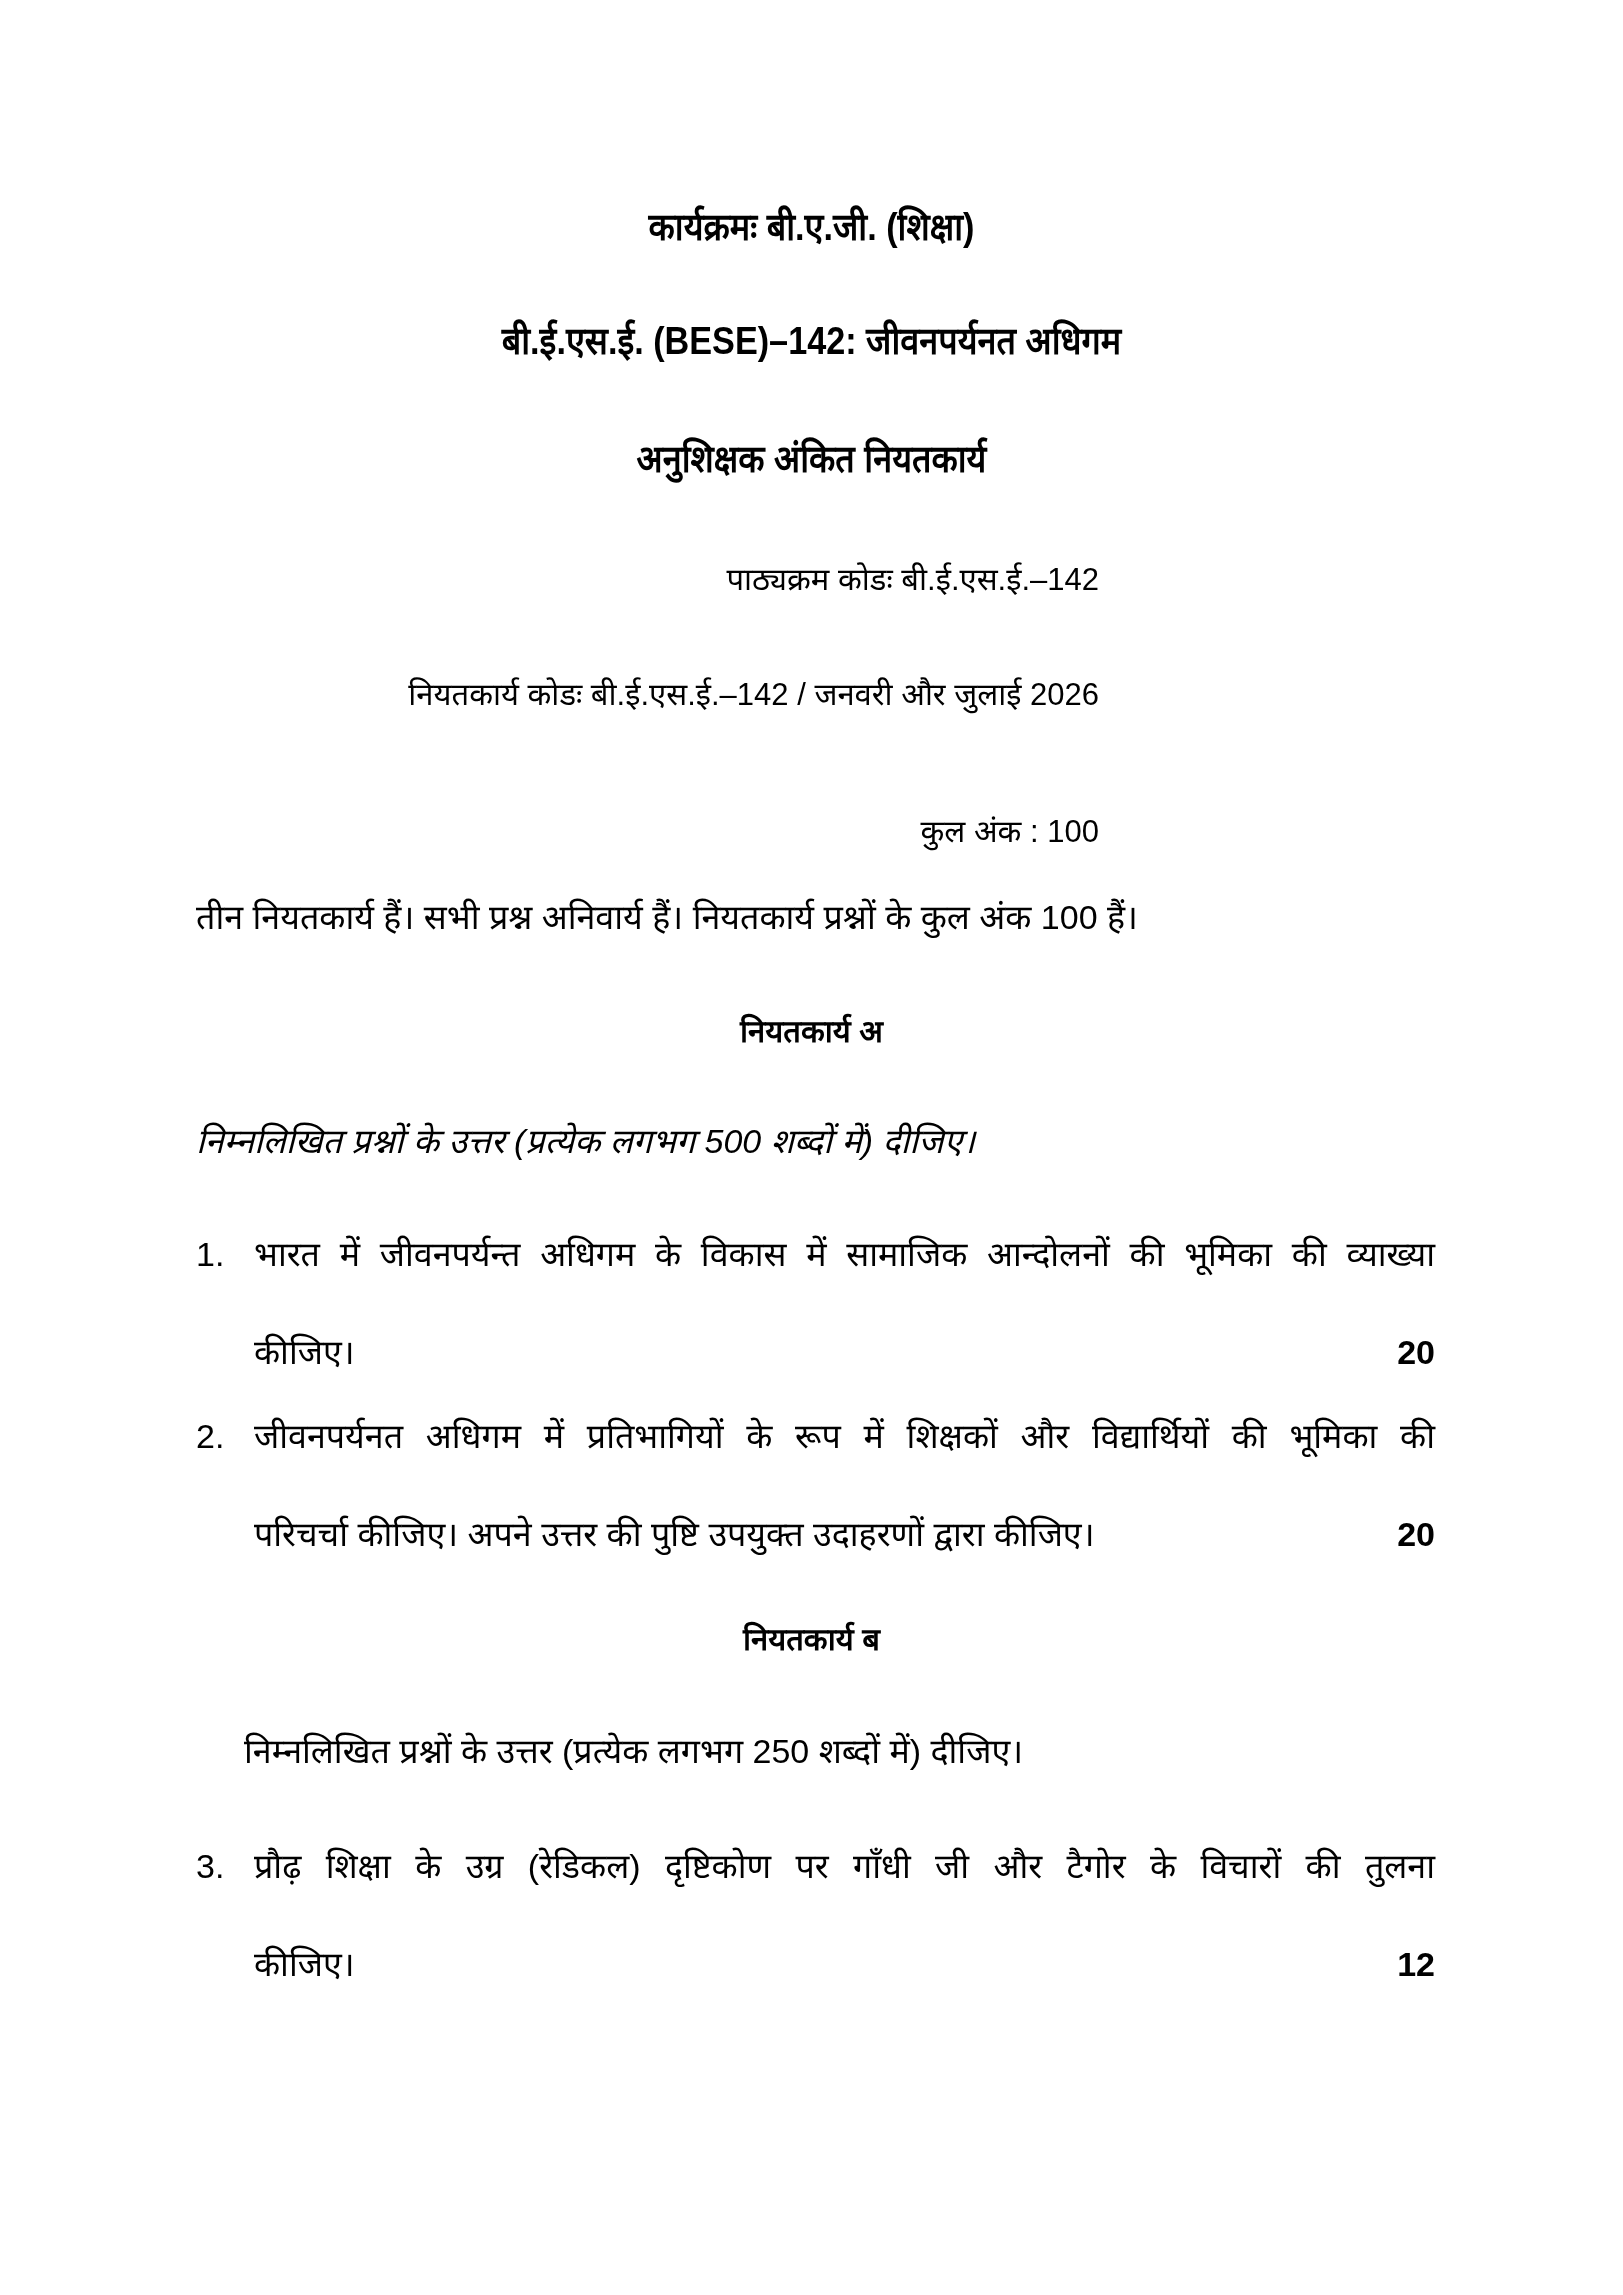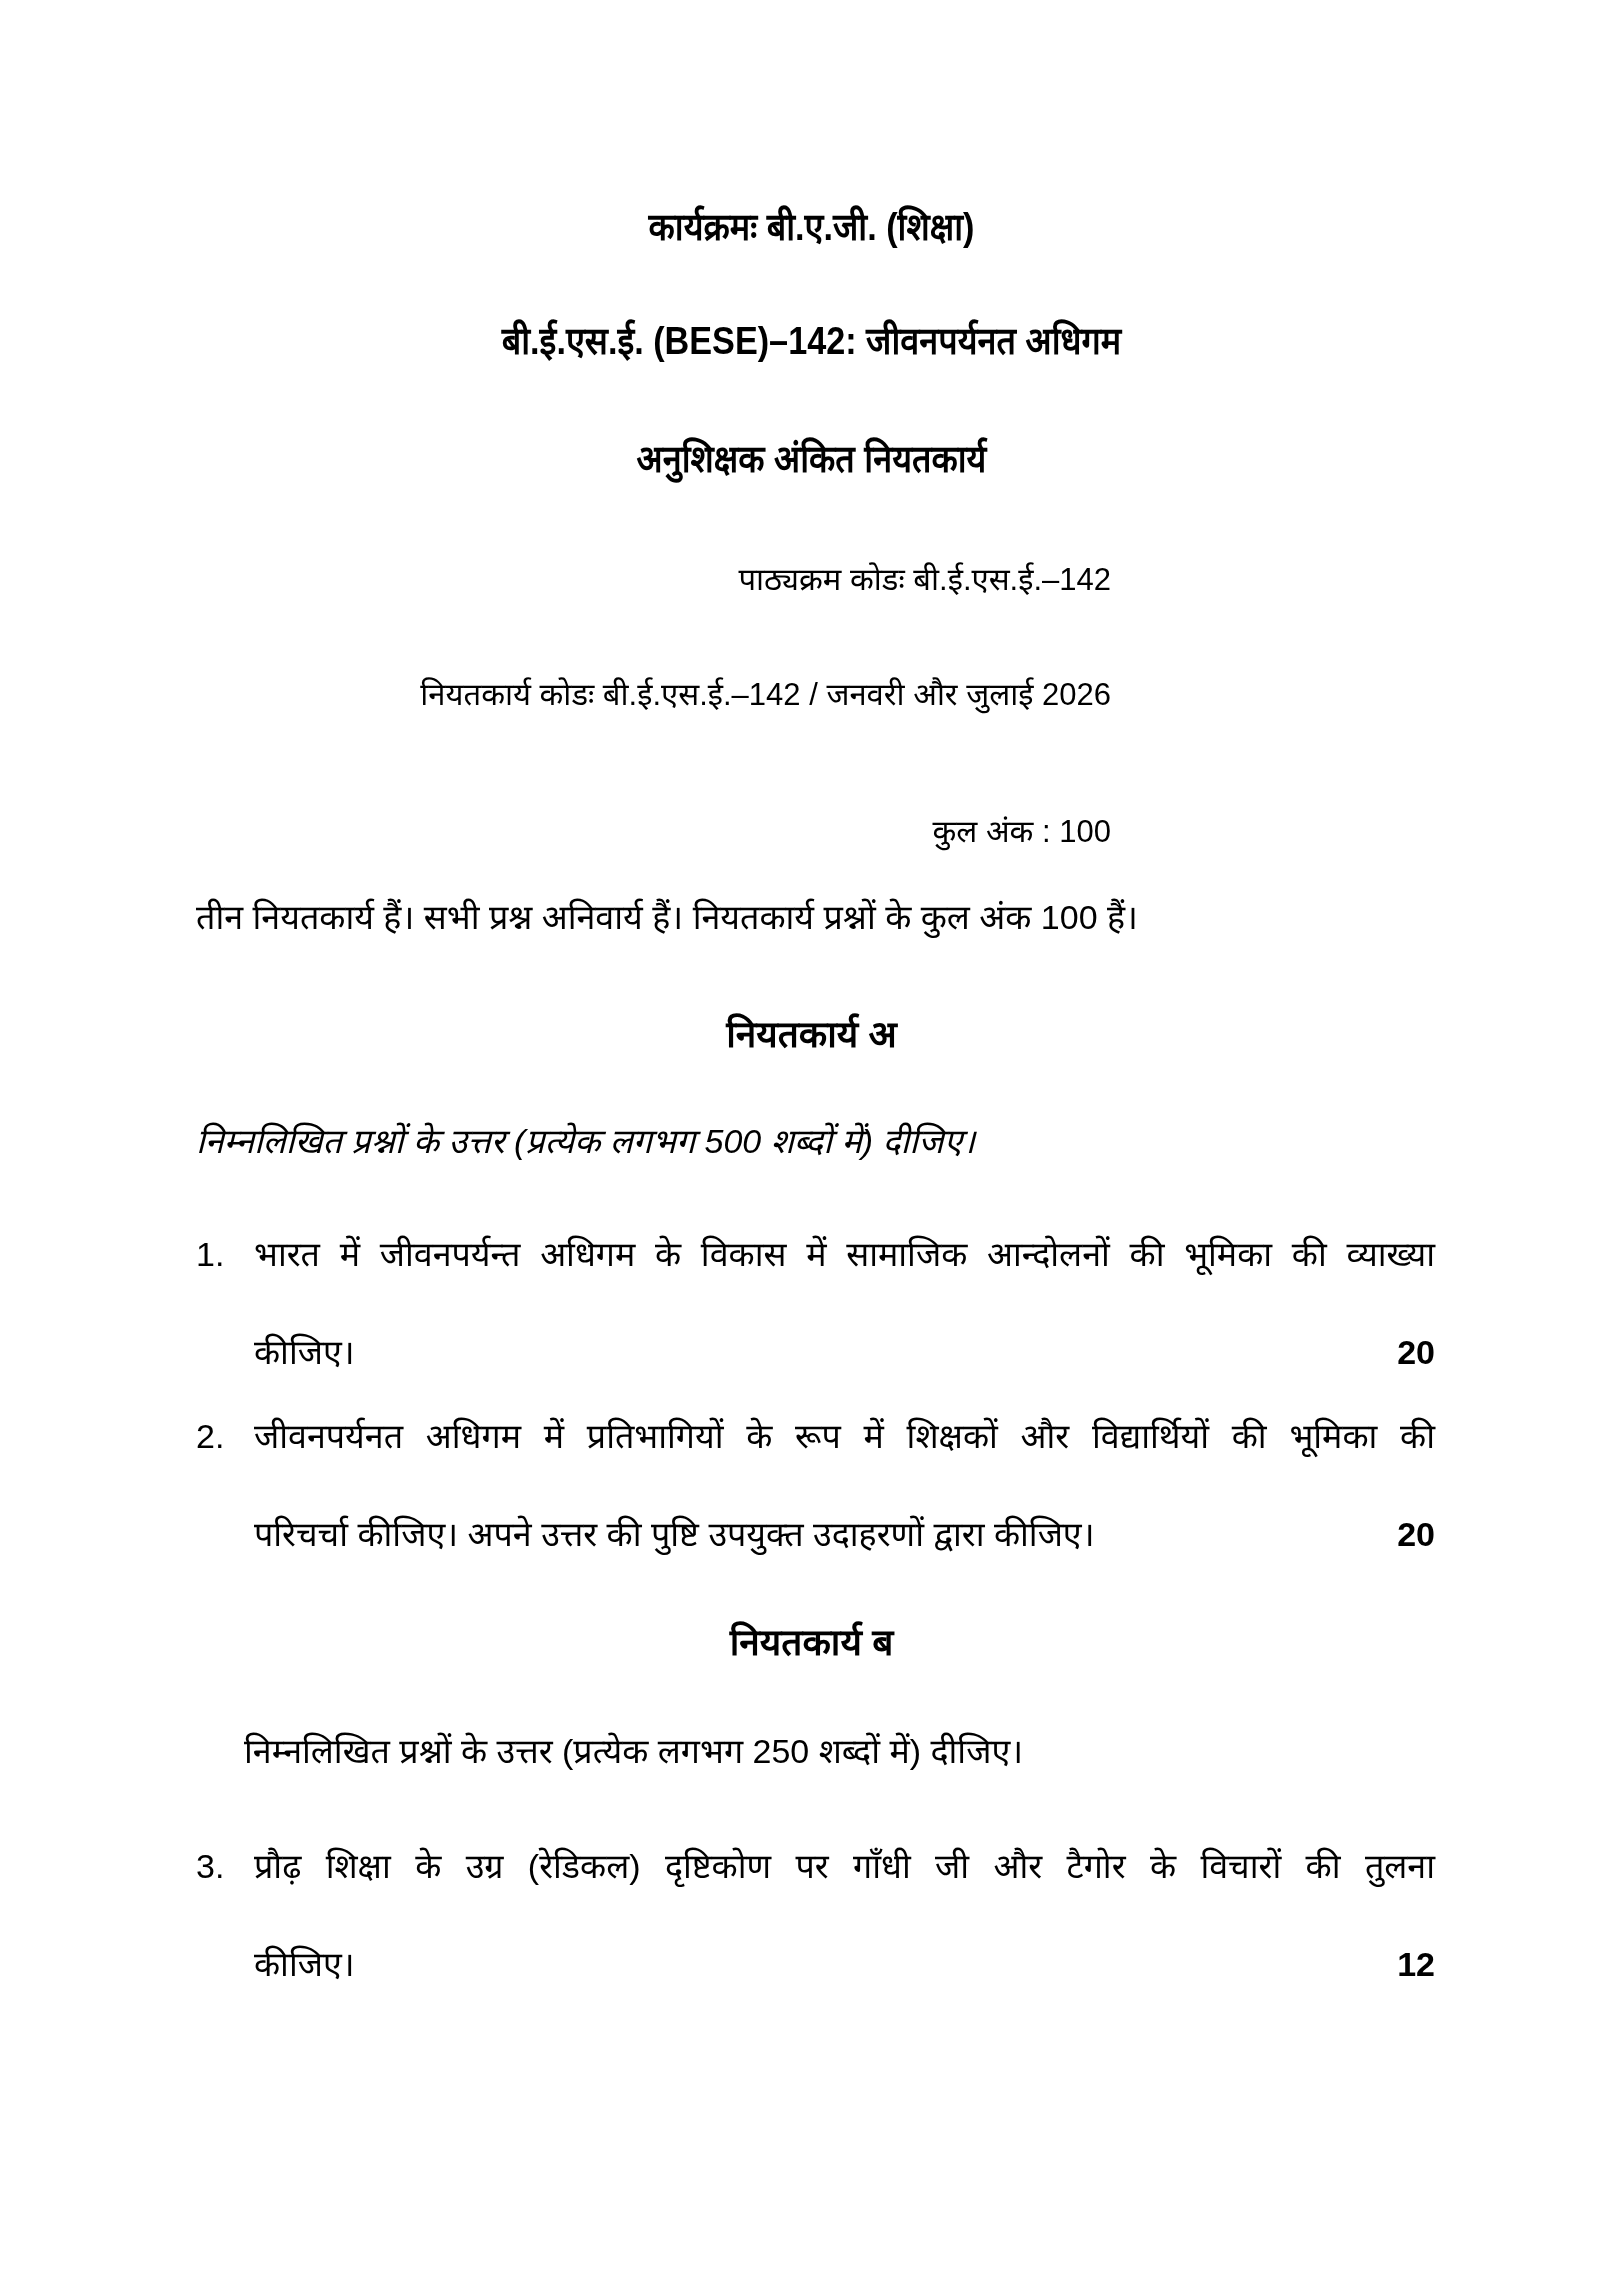--- a/index.html
+++ b/index.html
@@ -13,21 +13,20 @@
       position: relative;
       overflow: hidden;
       color: #000000;
       font-family: "Liberation Sans", "DejaVu Sans", sans-serif;
     }
     .page {
       position: absolute;
       left: 0; top: 0;
       width: 1287px;
       height: 2295px;
-      padding-left: 12px;
     }
     .line {
       position: absolute;
       white-space: nowrap;
       line-height: 1;
     }
     .center {
       left: 0;
       width: 1623px;
       text-align: center;
@@ -44,21 +43,21 @@
     }
     .meta {
       font-size: 31px;
     }
     .body-text {
       font-size: 34px;
       left: 196px;
     }
     .section-heading {
       font-weight: bold;
-      font-size: 37px;
+      font-size: 31px;
     }
     .question {
       position: absolute;
       left: 196px;
       width: 1239px;
       font-size: 34px;
     }
     .q-row {
       position: absolute;
       left: 0;

